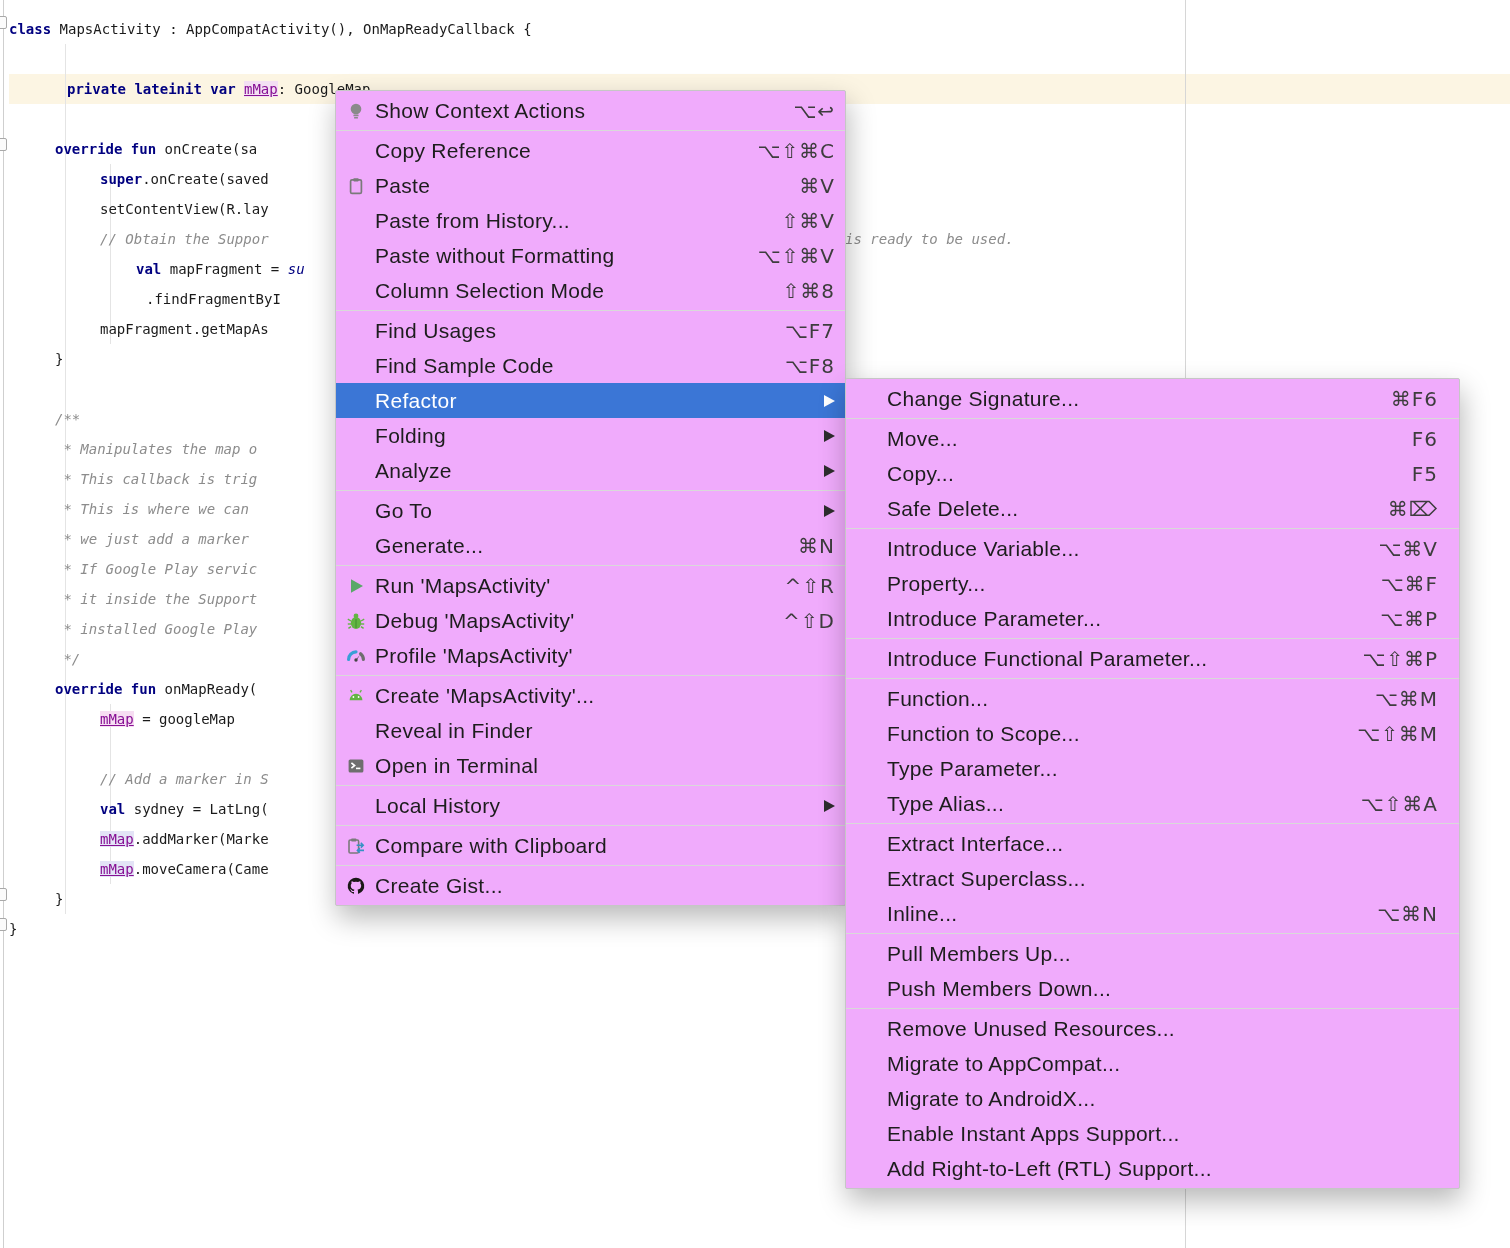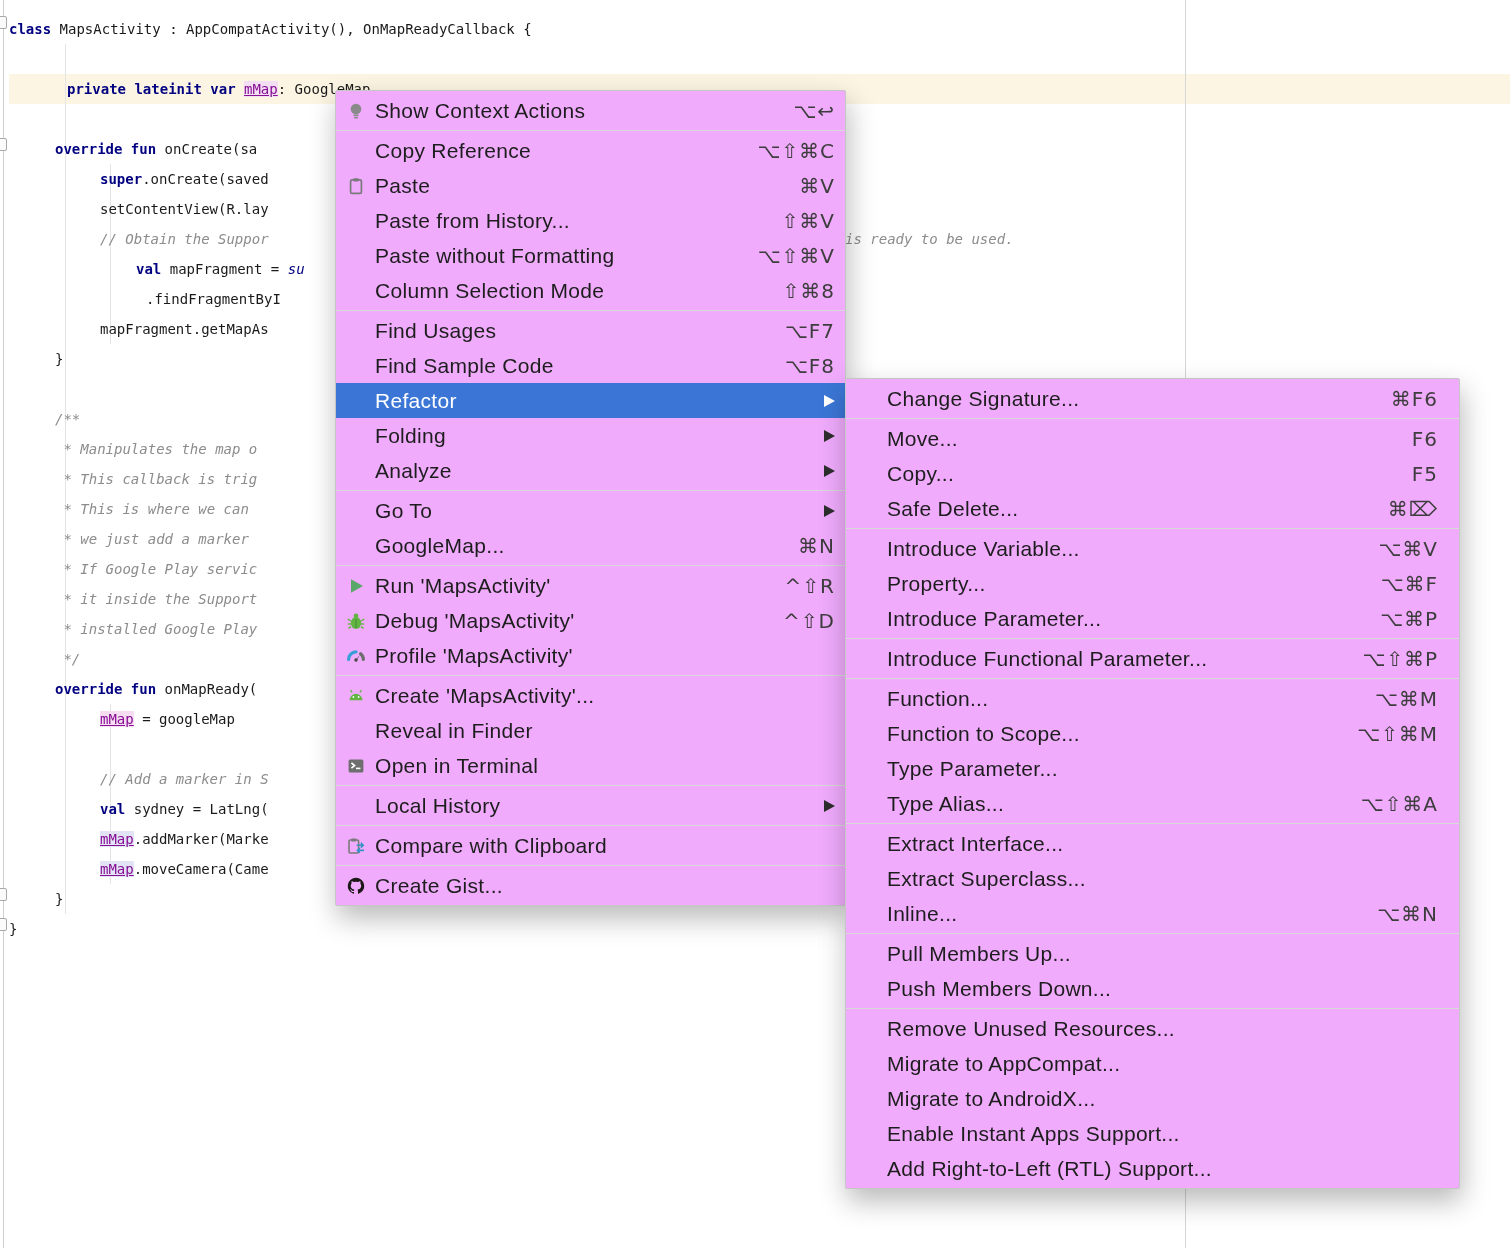--- a/index.html
+++ b/index.html
@@ -162,21 +162,21 @@
       <span class="arr"></span>
     </div>
     <div class="sep"></div>
     <div class="mi">
       <span class="ic"></span>
       <span class="lbl">Go To</span>
       <span class="arr"></span>
     </div>
     <div class="mi">
       <span class="ic"></span>
-      <span class="lbl">GoogleMap...</span>
+      <span class="lbl">Generate...</span>
       <span class="sc">⌘N</span>
     </div>
     <div class="sep"></div>
     <div class="mi">
       <span class="ic">
         <svg width="20" height="20" viewBox="0 0 20 20">
           <path d="M5 3.2 L17 10 L5 16.8 Z" fill="#59A869"></path>
         </svg>
       </span>
       <span class="lbl">Run 'MapsActivity'</span>

